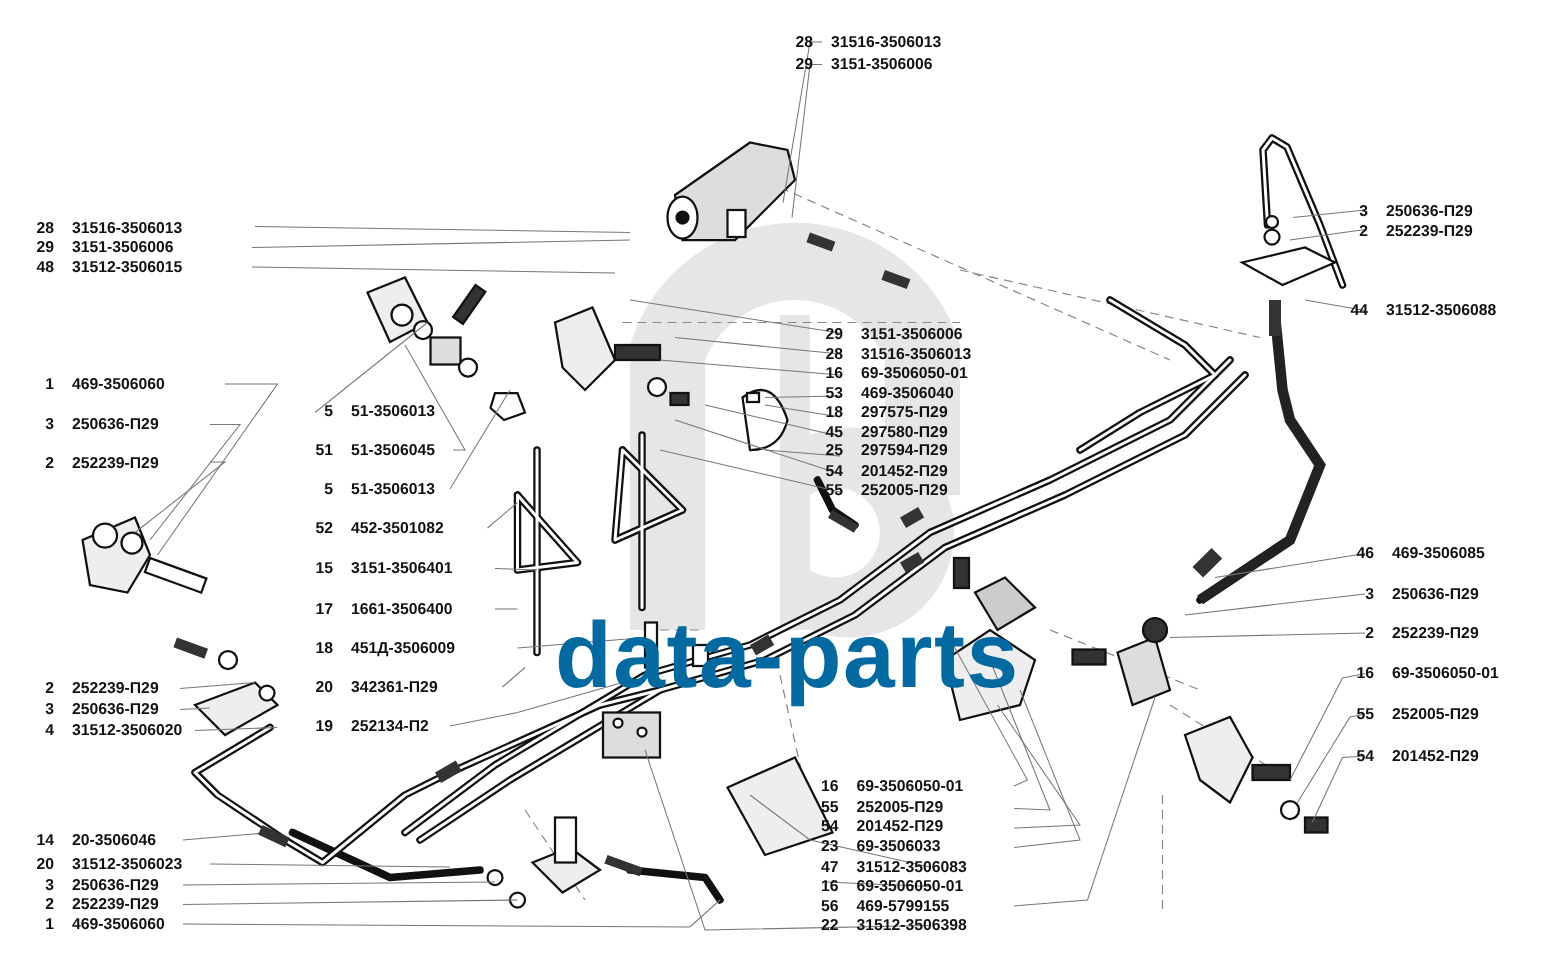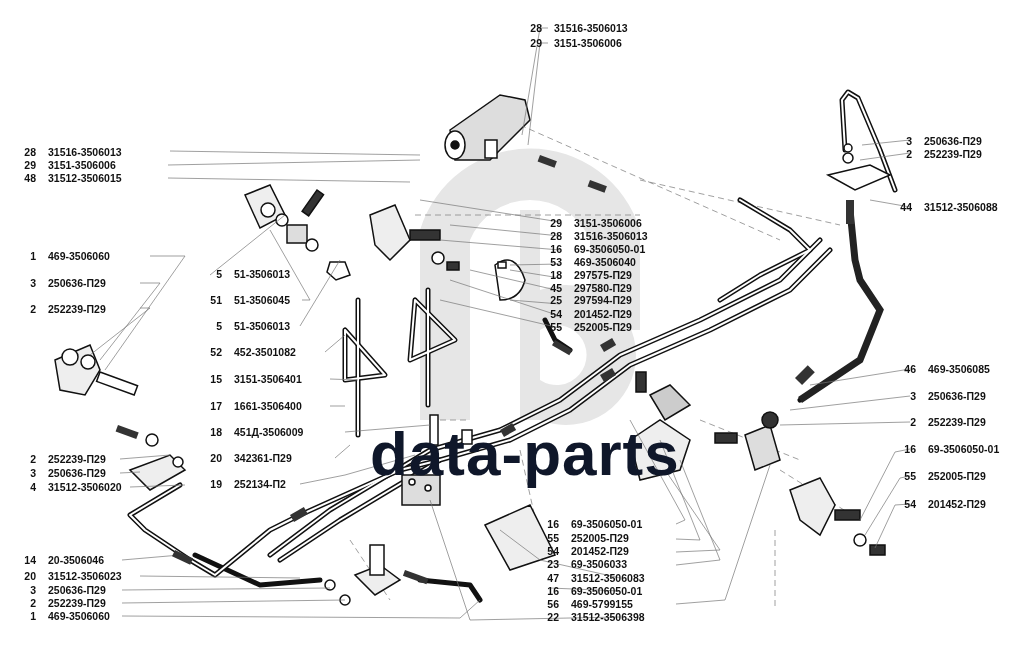--- a/index.html
+++ b/index.html
@@ -2,22 +2,22 @@
 <html><head>
 <meta charset="utf-8">
 <style>
   html, body { margin: 0; padding: 0; background: #ffffff; }
   body { width: 1035px; height: 653px; position: relative; overflow: hidden;
          font-family: "Liberation Sans", "DejaVu Sans", sans-serif; }
   #diagram { position: absolute; left: 0; top: 0; width: 1035px; height: 653px; }
   .lbl { position: absolute; font-size: 10.5px; font-weight: bold; color: #111; white-space: nowrap; line-height: 12px; }
   .lbl .num { display: inline-block; text-align: right; width: 22px; margin-right: 12px; }
   .lbl .code { display: inline-block; }
-  .watermark-text { position: absolute; left: 370px; top: 418px; font-size: 62px; font-weight: bold;
-                    color: #0f172a; letter-spacing: 1px; z-index: 0; }
+  .watermark-text { position: absolute; left: 370px; top: 402px; font-size: 62px; font-weight: bold;
+                    color: #0369a1; letter-spacing: 1px; z-index: 0; }
 </style>
 </head>
 <body>
 
 <svg id="diagram" viewBox="0 0 1035 653" xmlns="http://www.w3.org/2000/svg">
 
   <g fill="#e6e6e6">
     <path d="M420 230 A115 115 0 0 1 640 230 L640 330 L590 330 L590 240 A65 65 0 0 0 470 240 L470 420 L420 420 Z"></path>
     <path d="M520 210 L540 210 L540 420 L520 420 Z"></path>
     <path d="M540 290 A70 70 0 1 1 540 420 L540 380 A30 30 0 1 0 540 330 Z"></path>

